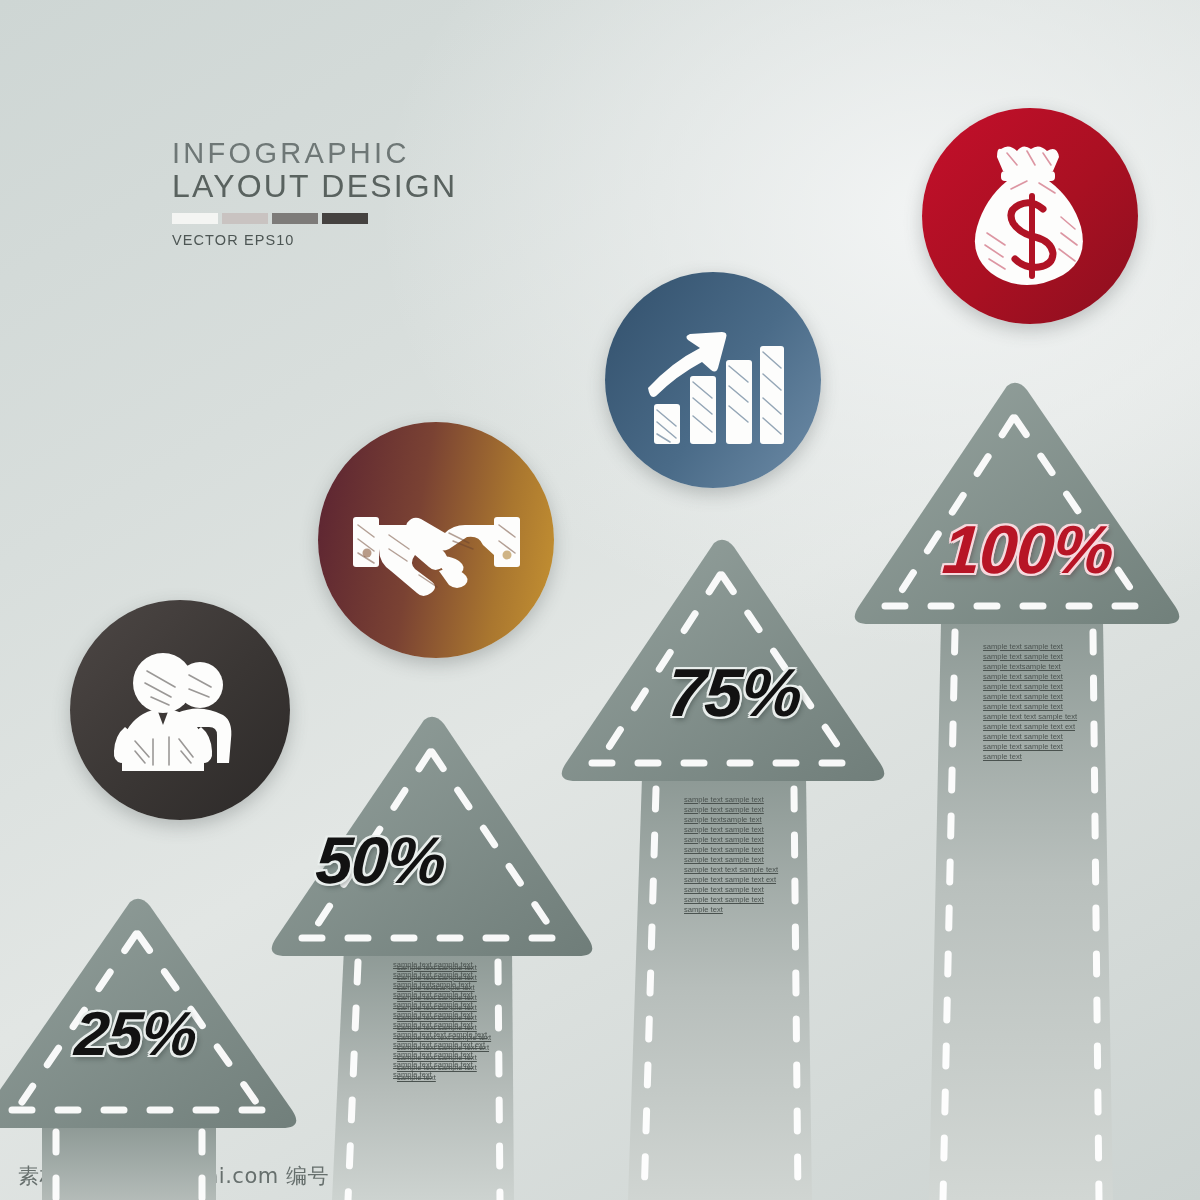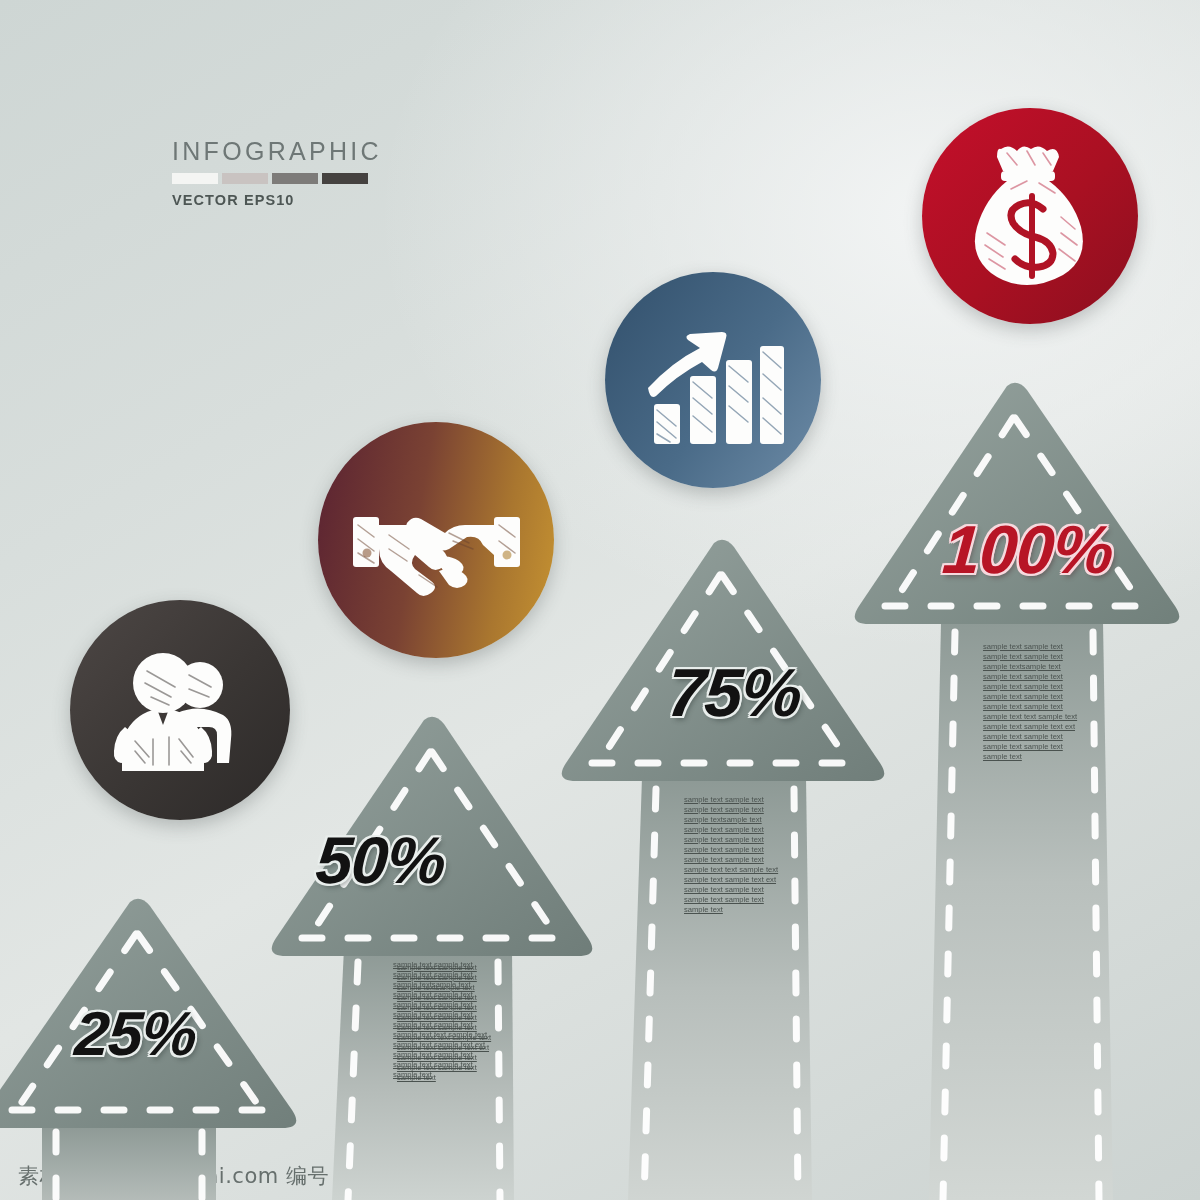--- a/index.html
+++ b/index.html
@@ -20,21 +20,21 @@
 
   
   .header {
     position: absolute;
     left: 172px;
     top: 138px;
     width: 330px;
     user-select: none;
   }
   .hdr-line1 {
-    font-size: 25px;
+    font-size: 29px;
     letter-spacing: 3.3px;
     color: #6e7776;
     font-weight: 300;
     line-height: 1.05;
   }
   .hdr-line2 {
     font-size: 32px;
     letter-spacing: 2.2px;
     color: #59625f;
     font-weight: 300;
@@ -43,21 +43,21 @@
   }
   .swatches {
     display: flex;
     gap: 4px;
     margin-top: 9px;
   }
   .swatch { width: 46px; height: 11px; }
   .hdr-line3 {
     margin-top: 8px;
     font-size: 14.5px;
-    font-weight: bold;
+    font-weight: normal;
     letter-spacing: 1.1px;
     color: #4d5654;
   }
 
   
   .arrow { position: absolute; }
   .arrow svg { display: block; overflow: visible; }
 
   .pct {
     position: absolute;
@@ -366,20 +366,21 @@
           <path d="M74 42 L90 52"></path>
         <path d="M42 12 L52 24"></path>
           <path d="M62 10 L70 24"></path>
           <path d="M78 12 L86 24"></path>
       </g>
     </svg>
   </div>
 
   <div class="header">
     <div class="hdr-line1">INFOGRAPHIC</div>
+    <div class="hdr-line2">LAYOUT DESIGN</div>
     <div class="swatches">
       <div class="swatch" style="background:#f4f5f3;"></div>
       <div class="swatch" style="background:#c9c3c1;"></div>
       <div class="swatch" style="background:#7d7b79;"></div>
       <div class="swatch" style="background:#454240;"></div>
     </div>
     <div class="hdr-line3">VECTOR EPS10</div>
   </div>
 
   <div class="footer">素材天下 sucaisucai.com  编号： 09880083</div>

